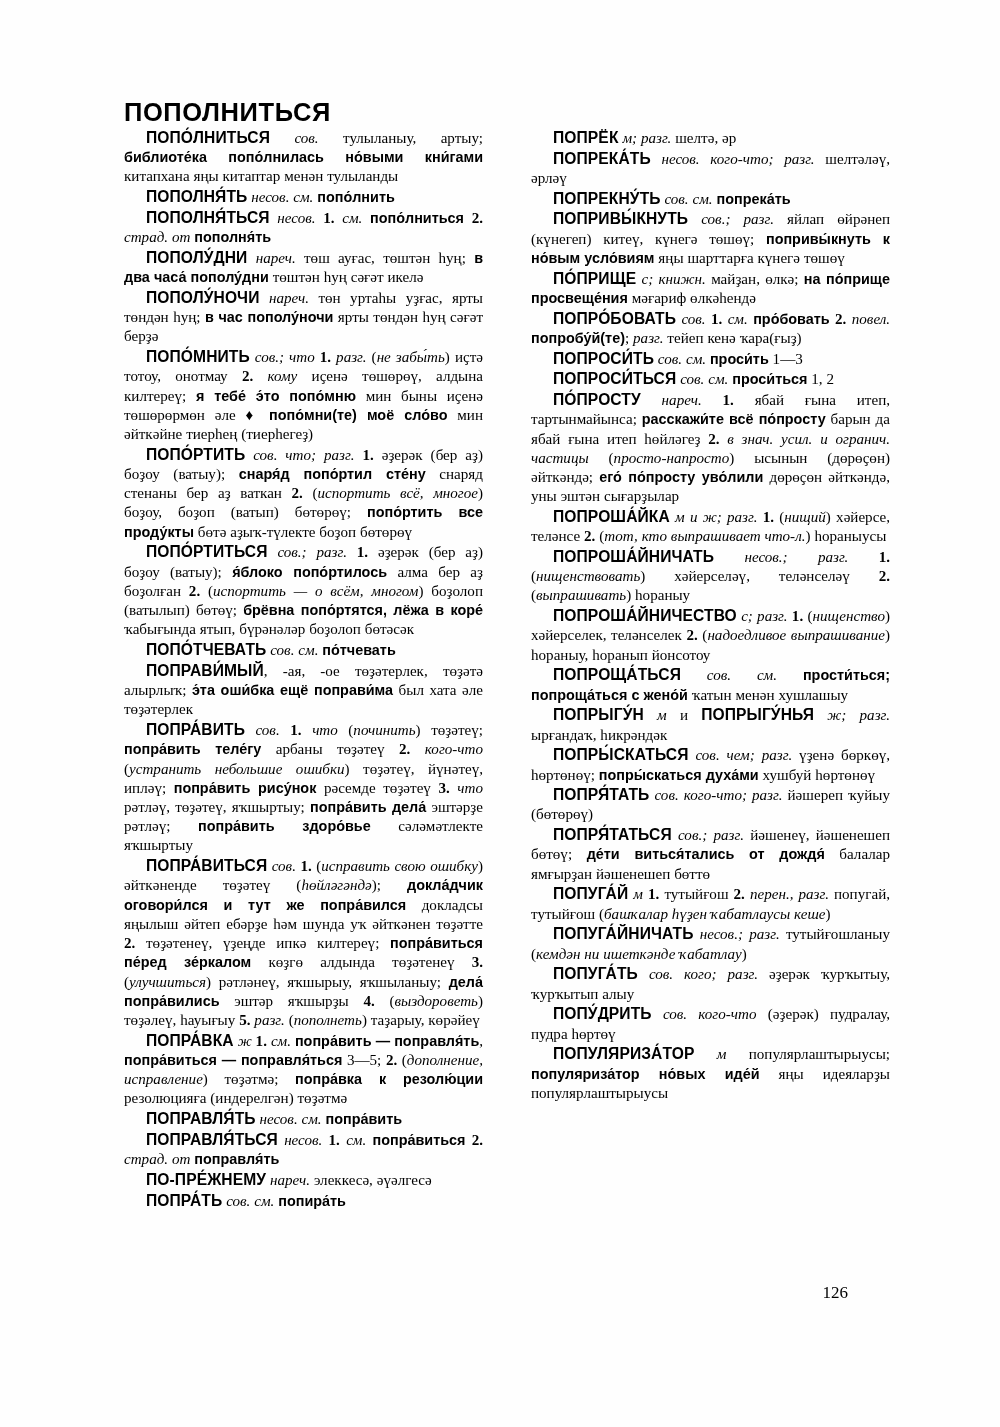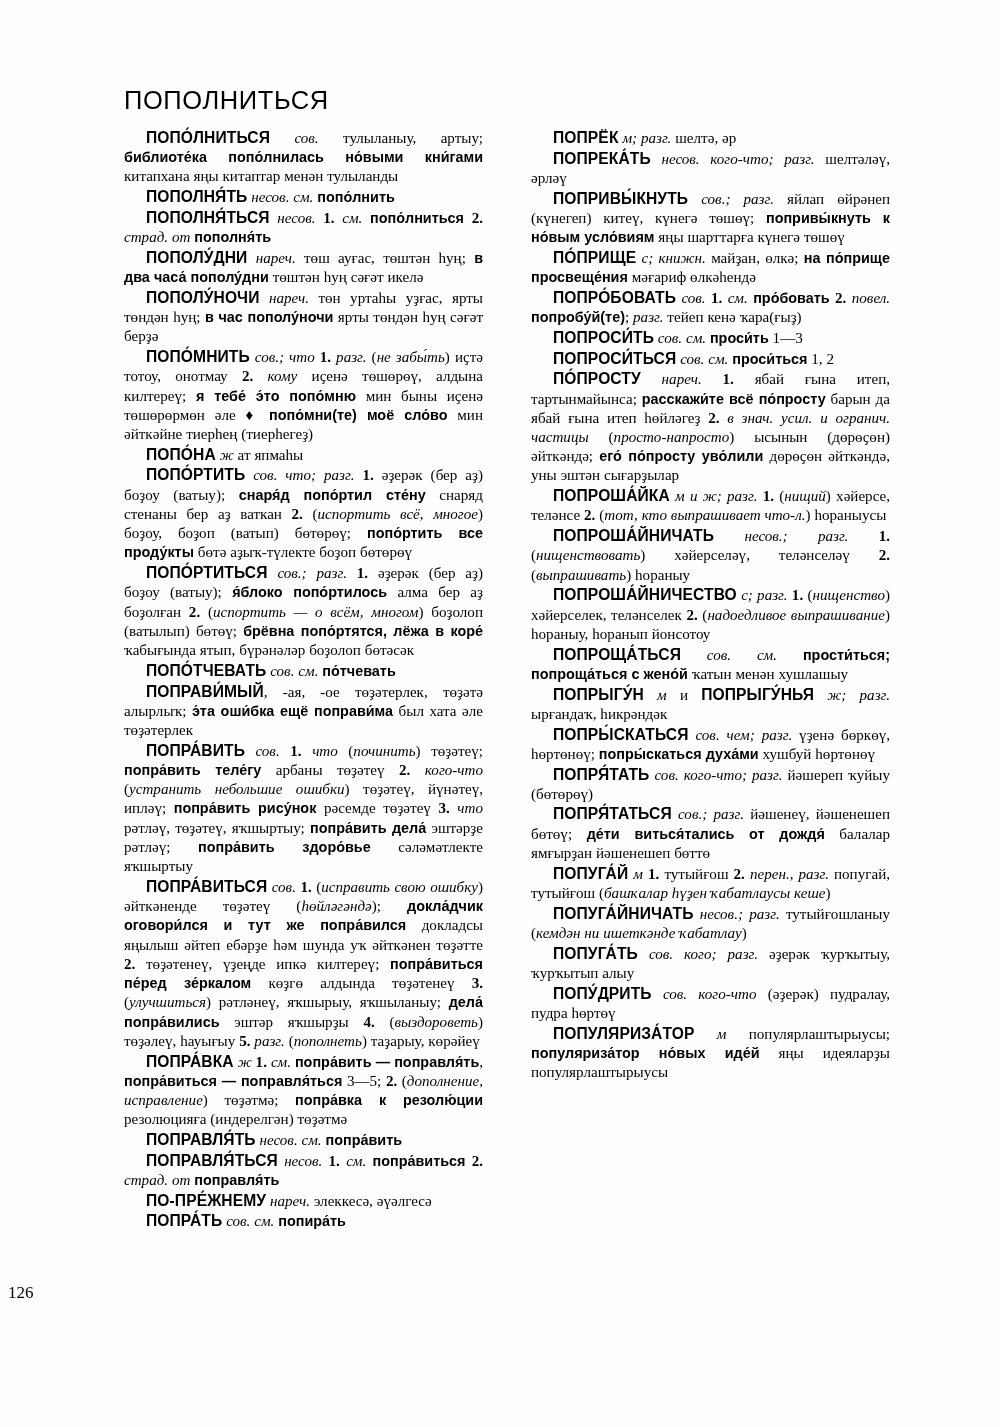--- a/index.html
+++ b/index.html
@@ -19,23 +19,23 @@
   .page {
     position: absolute;
     left: 0; top: 0;
     width: 1000px;
     height: 1427px;
     background: #fefefe;
   }
   .running-head {
     position: absolute;
     left: 124px;
-    top: 86px;
+    top: 98px;
     font-size: 25.5px;
-    font-weight: normal;
+    font-weight: bold;
     letter-spacing: 0.6px;
     font-family: "Liberation Sans", "DejaVu Sans", sans-serif;
   }
   .columns {
     position: absolute;
     left: 124px;
     top: 128px;
     width: 766px;
     display: flex;
     gap: 48px;
@@ -70,59 +70,59 @@
     font-family: "Liberation Sans", "DejaVu Sans", sans-serif;
     font-size: 14.4px;
   }
   
   .n {
     font-weight: bold;
     font-family: "Liberation Serif", "DejaVu Serif", serif;
   }
   .pageno {
     position: absolute;
-    left: 8px;
+    left: 0;
     top: 1283px;
     width: 848px;
-    text-align: left;
+    text-align: right;
     font-size: 17px;
     font-family: "Liberation Serif", "DejaVu Serif", serif;
   }
 </style>
 </head>
 <body>
 
 <div class="page">
 
   <div class="running-head">ПОПОЛНИТЬСЯ</div>
 
   <div class="columns">
     <div class="col" id="col0">
         <p class="entry"><span class="hw">ПОПО́ЛНИТЬСЯ</span> <span class="it">сов.</span> тулыланыу, артыу; <span class="b">библиоте́ка попо́лнилась но́выми кни́гами</span> китапхана яңы китаптар менән тулыланды</p>
         <p class="entry"><span class="hw">ПОПОЛНЯ́ТЬ</span> <span class="it">несов. см.</span> <span class="b">попо́лнить</span></p>
         <p class="entry"><span class="hw">ПОПОЛНЯ́ТЬСЯ</span> <span class="it">несов.</span> <span class="n">1.</span> <span class="it">см.</span> <span class="b">попо́лниться</span> <span class="n">2.</span> <span class="it">страд. от</span> <span class="b">пополня́ть</span></p>
         <p class="entry"><span class="hw">ПОПОЛУ́ДНИ</span> <span class="it">нареч.</span> төш ауғас, төштән һуң; <span class="b">в два часа́ пополу́дни</span> төштән һуң сәғәт икелә</p>
         <p class="entry"><span class="hw">ПОПОЛУ́НОЧИ</span> <span class="it">нареч.</span> төн уртаһы уҙғас, ярты төндән һуң; <span class="b">в час пополу́ночи</span> ярты төндән һуң сәғәт берҙә</p>
         <p class="entry"><span class="hw">ПОПО́МНИТЬ</span> <span class="it">сов.; что</span> <span class="n">1.</span> <span class="it">разг.</span> (<span class="it">не забы́ть</span>) иҫтә тотоу, онотмау <span class="n">2.</span> <span class="it">кому</span> иҫенә төшөрөү, алдына килтереү; <span class="b">я тебе́ э́то попо́мню</span> мин быны иҫенә төшөрөрмөн әле ♦ <span class="b">попо́мни(те) моё сло́во</span> мин әйткәйне тиерһең (тиерһегеҙ)</p>
-        <p class="entry"><span class="hw">ПОПО́НА</span> <span class="it">ж</span> ат япмаһы</p>
         <p class="entry"><span class="hw">ПОПО́РТИТЬ</span> <span class="it">сов. что; разг.</span> <span class="n">1.</span> әҙерәк (бер аҙ) боҙоу (ватыу); <span class="b">снаря́д попо́ртил сте́ну</span> снаряд стенаны бер аҙ ваткан <span class="n">2.</span> (<span class="it">испортить всё, многое</span>) боҙоу, боҙоп (ватып) бөтөрөү; <span class="b">попо́ртить все проду́кты</span> бөтә аҙыҡ-түлекте боҙоп бөтөрөү</p>
         <p class="entry"><span class="hw">ПОПО́РТИТЬСЯ</span> <span class="it">сов.; разг.</span> <span class="n">1.</span> әҙерәк (бер аҙ) боҙоу (ватыу); <span class="b">я́блоко попо́ртилось</span> алма бер аҙ боҙолған <span class="n">2.</span> (<span class="it">испортить — о всём, многом</span>) боҙолоп (ватылып) бөтөү; <span class="b">брёвна попо́ртятся, лёжа в коре́</span> ҡабығында ятып, бүрәнәләр боҙолоп бөтәсәк</p>
         <p class="entry"><span class="hw">ПОПО́ТЧЕВАТЬ</span> <span class="it">сов. см.</span> <span class="b">по́тчевать</span></p>
         <p class="entry"><span class="hw">ПОПРАВИ́МЫЙ</span>, -ая, -ое төҙәтерлек, төҙәтә алырлыҡ; <span class="b">э́та оши́бка ещё поправи́ма</span> был хата әле төҙәтерлек</p>
         <p class="entry"><span class="hw">ПОПРА́ВИТЬ</span> <span class="it">сов.</span> <span class="n">1.</span> <span class="it">что</span> (<span class="it">починить</span>) төҙәтеү; <span class="b">попра́вить теле́гу</span> арбаны төҙәтеү <span class="n">2.</span> <span class="it">кого-что</span> (<span class="it">устранить небольшие ошибки</span>) төҙәтеү, йүнәтеү, ипләү; <span class="b">попра́вить рису́нок</span> рәсемде төҙәтеү <span class="n">3.</span> <span class="it">что</span> рәтләү, төҙәтеү, яҡшыртыу; <span class="b">попра́вить дела́</span> эштәрҙе рәтләү; <span class="b">попра́вить здоро́вье</span> сәләмәтлекте яҡшыртыу</p>
         <p class="entry"><span class="hw">ПОПРА́ВИТЬСЯ</span> <span class="it">сов.</span> <span class="n">1.</span> (<span class="it">исправить свою ошибку</span>) әйткәненде төҙәтеү (<span class="it">һөйләгәндә</span>); <span class="b">докла́дчик оговори́лся и тут же попра́вился</span> докладсы яңылыш әйтеп ебәрҙе һәм шунда уҡ әйткәнен төҙәтте <span class="n">2.</span> төҙәтенеү, үҙеңде ипкә килтереү; <span class="b">попра́виться пе́ред зе́ркалом</span> көҙгө алдында төҙәтенеү <span class="n">3.</span> (<span class="it">улучшиться</span>) рәтләнеү, яҡшырыу, яҡшыланыу; <span class="b">дела́ попра́вились</span> эштәр яҡшырҙы <span class="n">4.</span> (<span class="it">выздороветь</span>) төҙәлеү, һауығыу <span class="n">5.</span> <span class="it">разг.</span> (<span class="it">пополнеть</span>) таҙарыу, көрәйеү</p>
         <p class="entry"><span class="hw">ПОПРА́ВКА</span> <span class="it">ж</span> <span class="n">1.</span> <span class="it">см.</span> <span class="b">попра́вить — поправля́ть</span>, <span class="b">попра́виться — поправля́ться</span> 3—5; <span class="n">2.</span> (<span class="it">дополнение, исправление</span>) төҙәтмә; <span class="b">попра́вка к резолю́ции</span> резолюцияға (индерелгән) төҙәтмә</p>
         <p class="entry"><span class="hw">ПОПРАВЛЯ́ТЬ</span> <span class="it">несов. см.</span> <span class="b">попра́вить</span></p>
         <p class="entry"><span class="hw">ПОПРАВЛЯ́ТЬСЯ</span> <span class="it">несов.</span> <span class="n">1.</span> <span class="it">см.</span> <span class="b">попра́виться</span> <span class="n">2.</span> <span class="it">страд. от</span> <span class="b">поправля́ть</span></p>
         <p class="entry"><span class="hw">ПО-ПРЕ́ЖНЕМУ</span> <span class="it">нареч.</span> элеккесә, әүәлгесә</p>
         <p class="entry"><span class="hw">ПОПРА́ТЬ</span> <span class="it">сов. см.</span> <span class="b">попира́ть</span></p>
       </div>
     <div class="col" id="col1">
         <p class="entry"><span class="hw">ПОПРЁК</span> <span class="it">м; разг.</span> шелтә, әр</p>
         <p class="entry"><span class="hw">ПОПРЕКА́ТЬ</span> <span class="it">несов. кого-что; разг.</span> шелтәләү, әрләү</p>
+        <p class="entry"><span class="hw">ПОПРЕКНУ́ТЬ</span> <span class="it">сов. см.</span> <span class="b">попрека́ть</span></p>
         <p class="entry"><span class="hw">ПОПРИВЫ́КНУТЬ</span> <span class="it">сов.; разг.</span> яйлап өйрәнеп (күнегеп) китеү, күнегә төшөү; <span class="b">попривы́кнуть к но́вым усло́виям</span> яңы шарттарға күнегә төшөү</p>
         <p class="entry"><span class="hw">ПО́ПРИЩЕ</span> <span class="it">с; книжн.</span> майҙан, өлкә; <span class="b">на по́прище просвеще́ния</span> мәғариф өлкәһендә</p>
         <p class="entry"><span class="hw">ПОПРО́БОВАТЬ</span> <span class="it">сов.</span> <span class="n">1.</span> <span class="it">см.</span> <span class="b">про́бовать</span> <span class="n">2.</span> <span class="it">повел.</span> <span class="b">попробу́й(те)</span>; <span class="it">разг.</span> тейеп кенә ҡара(ғыҙ)</p>
         <p class="entry"><span class="hw">ПОПРОСИ́ТЬ</span> <span class="it">сов. см.</span> <span class="b">проси́ть</span> 1—3</p>
         <p class="entry"><span class="hw">ПОПРОСИ́ТЬСЯ</span> <span class="it">сов. см.</span> <span class="b">проси́ться</span> 1, 2</p>
         <p class="entry"><span class="hw">ПО́ПРОСТУ</span> <span class="it">нареч.</span> <span class="n">1.</span> ябай ғына итеп, тартынмайынса; <span class="b">расскажи́те всё по́просту</span> барын да ябай ғына итеп һөйләгеҙ <span class="n">2.</span> <span class="it">в знач. усил. и огранич. частицы</span> (<span class="it">просто-напросто</span>) ысынын (дөрөҫөн) әйткәндә; <span class="b">его́ по́просту уво́лили</span> дөрөҫөн әйткәндә, уны эштән сығарҙылар</p>
         <p class="entry"><span class="hw">ПОПРОША́ЙКА</span> <span class="it">м и ж; разг.</span> <span class="n">1.</span> (<span class="it">нищий</span>) хәйерсе, теләнсе <span class="n">2.</span> (<span class="it">тот, кто выпрашивает что-л.</span>) һораныусы</p>
         <p class="entry"><span class="hw">ПОПРОША́ЙНИЧАТЬ</span> <span class="it">несов.; разг.</span> <span class="n">1.</span> (<span class="it">нищенствовать</span>) хәйерселәү, теләнселәү <span class="n">2.</span> (<span class="it">выпрашивать</span>) һораныу</p>
         <p class="entry"><span class="hw">ПОПРОША́ЙНИЧЕСТВО</span> <span class="it">с; разг.</span> <span class="n">1.</span> (<span class="it">нищенство</span>) хәйерселек, теләнселек <span class="n">2.</span> (<span class="it">надоедливое выпрашивание</span>) һораныу, һоранып йонсотоу</p>
         <p class="entry"><span class="hw">ПОПРОЩА́ТЬСЯ</span> <span class="it">сов. см.</span> <span class="b">прости́ться; попроща́ться с жено́й</span> ҡатын менән хушлашыу</p>

